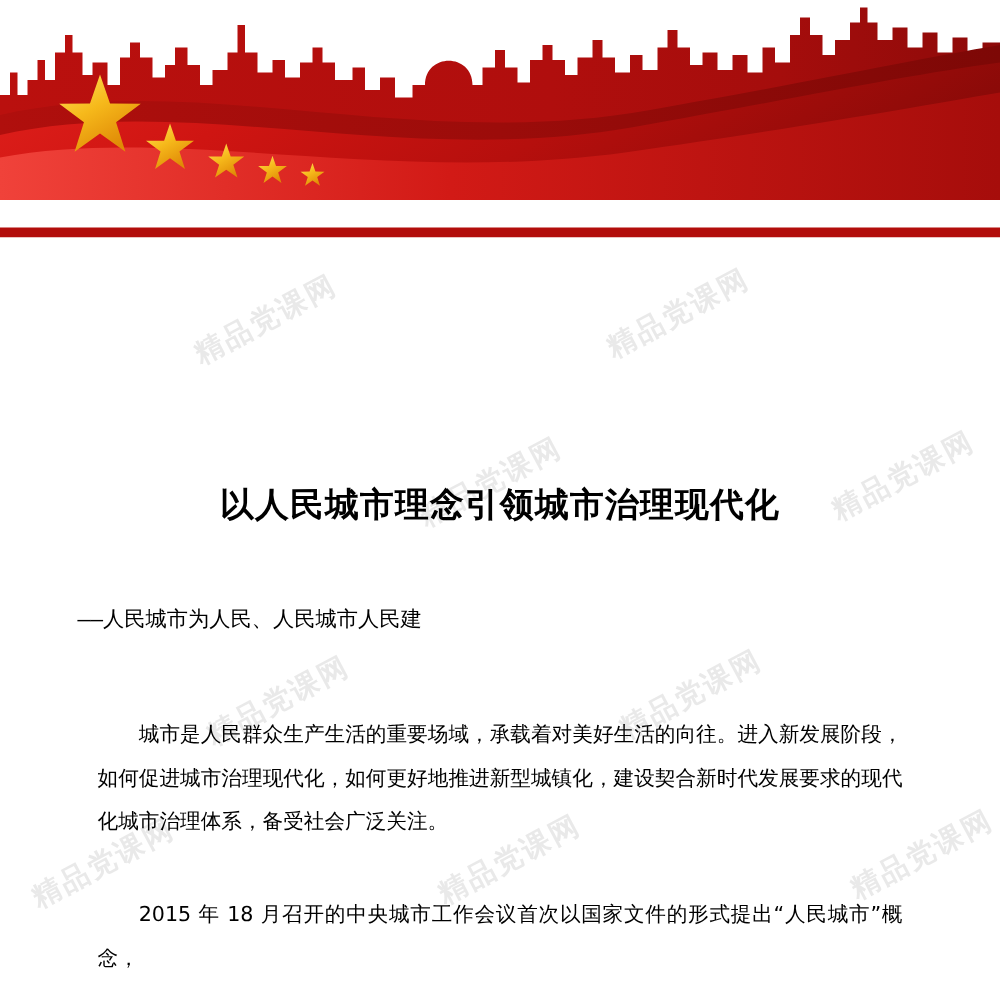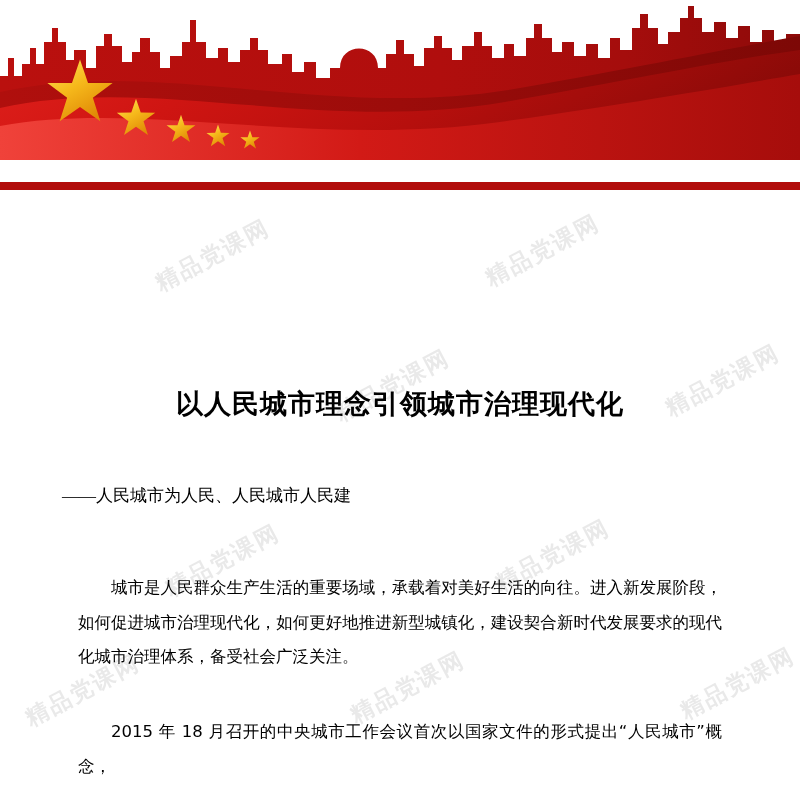--- a/index.html
+++ b/index.html
@@ -106,21 +106,21 @@
     color: #000000;
     letter-spacing: 1px;
     font-family: "DejaVu Sans", "Liberation Sans", sans-serif;
   }
   .doc-subtitle {
     margin: 0;
     padding-top: 62px;
     font-size: 17px;
     color: #000000;
     text-align: left;
-    font-family: Liberation Serif, serif;
+    font-family: Liberation Mono, monospace;
   }
   .doc-para {
     margin: 16px;
     padding-top: 48px;
     font-size: 16.5px;
     line-height: 2.1;
     color: #000000;
     text-align: justify;
     text-indent: 2em;
     font-family: "DejaVu Sans", "Liberation Sans", sans-serif;

